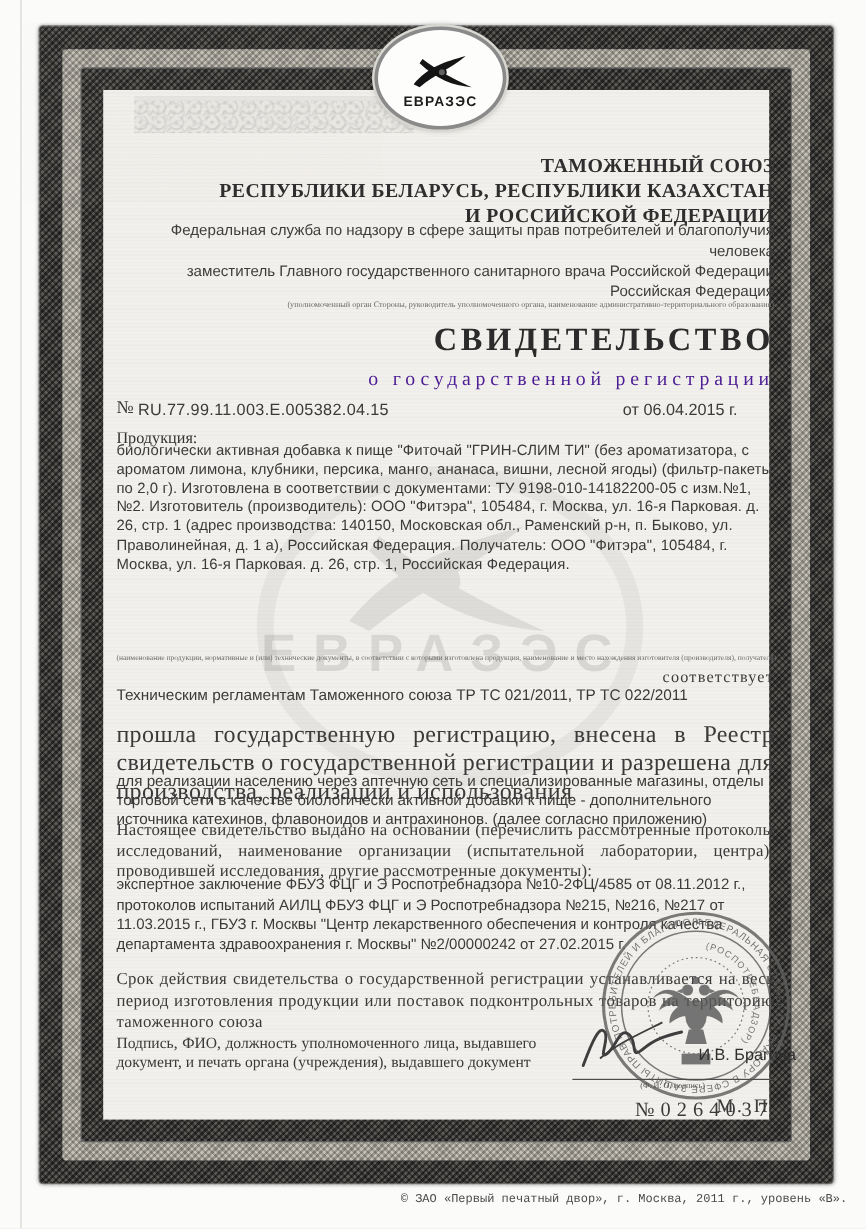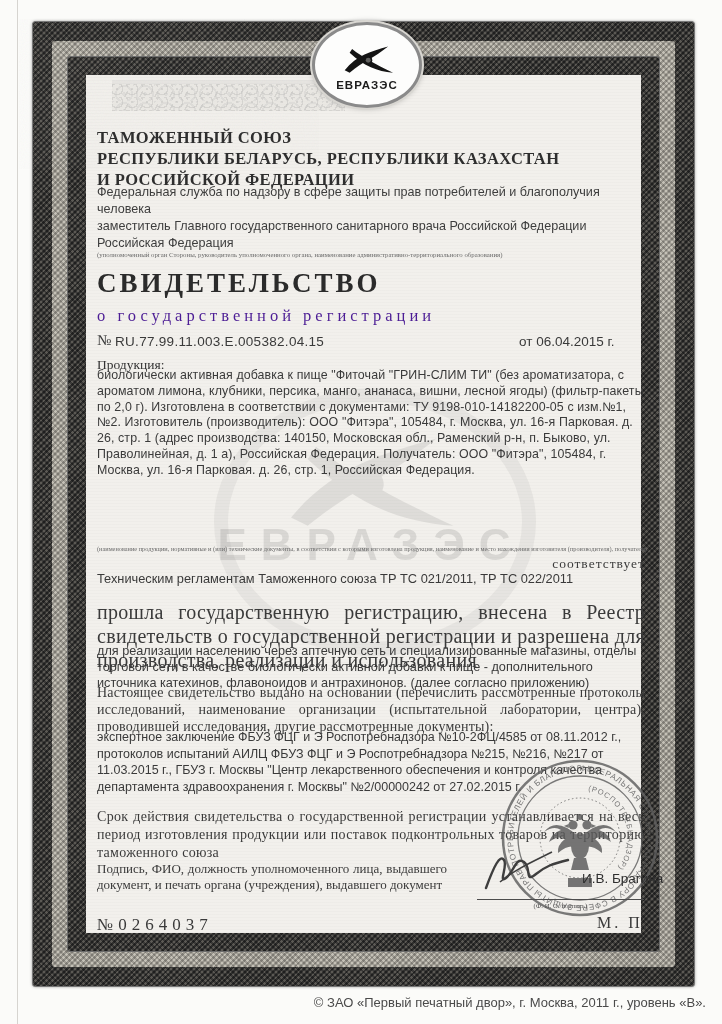--- a/index.html
+++ b/index.html
@@ -50,21 +50,21 @@
     background:
       repeating-radial-gradient(circle at 5px 5px, rgba(150,150,150,.45) 0 1.5px, transparent 1.5px 5px),
       repeating-radial-gradient(circle at 12px 10px, rgba(170,170,170,.35) 0 2px, transparent 2px 7px),
       linear-gradient(#e4e2dd,#e4e2dd);
     background-size:15px 13px,21px 17px,100% 100%;box-shadow:0 -4px 0 rgba(160,160,160,.25);}
 
   
   .blk{position:absolute;left:97px;width:548px;color:#3a3a3a;}
   .serif{font-family:"Liberation Serif",serif;}
   .sans{font-family:"Liberation Sans",sans-serif;}
-  .center{text-align:left;}
+  .center{text-align:right;}
   .union{top:127px;font-weight:bold;font-size:16.5px;line-height:1.28;color:#2e2e2e;letter-spacing:.4px;}
   .authority{top:184px;font-size:12.6px;line-height:1.34;color:#3d3d3d;}
   .cap{color:#6a6a6a;}
   .cap1{top:251px;font-size:6.8px;}
   .title{top:268px;font-weight:bold;font-size:27px;letter-spacing:3px;color:#2b2b2b;}
   .subtitle{top:306px;font-weight:normal;font-size:16.5px;letter-spacing:4px;color:#4c1d95;}
   .regrow{top:334px;font-size:13.5px;}
   .regrow .no{font-family:"Liberation Serif",serif;font-size:15px;position:absolute;left:0;top:-2px;}
   .regrow .num{position:absolute;left:18px;letter-spacing:.3px;}
   .regrow .dt{position:absolute;left:422px;}
@@ -82,22 +82,22 @@
   .blank-num{top:915px;font-size:17px;letter-spacing:5px;color:#3a3a3a;}
   .seal-label{position:absolute;left:597px;top:914px;font-size:16px;letter-spacing:3px;color:#3a3a3a;
     font-family:"Liberation Serif",serif;}
   .signer{position:absolute;left:582px;top:871px;font-size:13.5px;color:#2f2f2f;
     font-family:"Liberation Sans",sans-serif;}
   .sig-line{position:absolute;left:477px;top:899px;width:167px;border-top:1.3px solid #4c4c4c;}
   .sig-cap{position:absolute;left:477px;top:902px;width:167px;text-align:center;font-size:6.8px;
     color:#555;font-family:"Liberation Serif",serif;}
   .stamp{position:absolute;left:492px;top:750px;width:176px;height:176px;opacity:.82;}
   .signature-svg{position:absolute;left:480px;top:826px;width:100px;height:78px;z-index:6;}
-  .copyright{position:absolute;right:16px;top:995px;font-size:13px;color:#4a4a4a;
-    font-family:Liberation Sans, sans-serif;}
+  .copyright{position:absolute;right:16px;top:995px;font-size:10px;color:#4a4a4a;
+    font-family:Liberation Mono, monospace;}
   .grain{position:absolute;inset:19px;opacity:.05;pointer-events:none;}
 </style>
 </head>
 <body>
 
 <div class="page">
   <div class="page-edge"></div>
 
   <div class="b-outer">
     <div class="b-mid">

